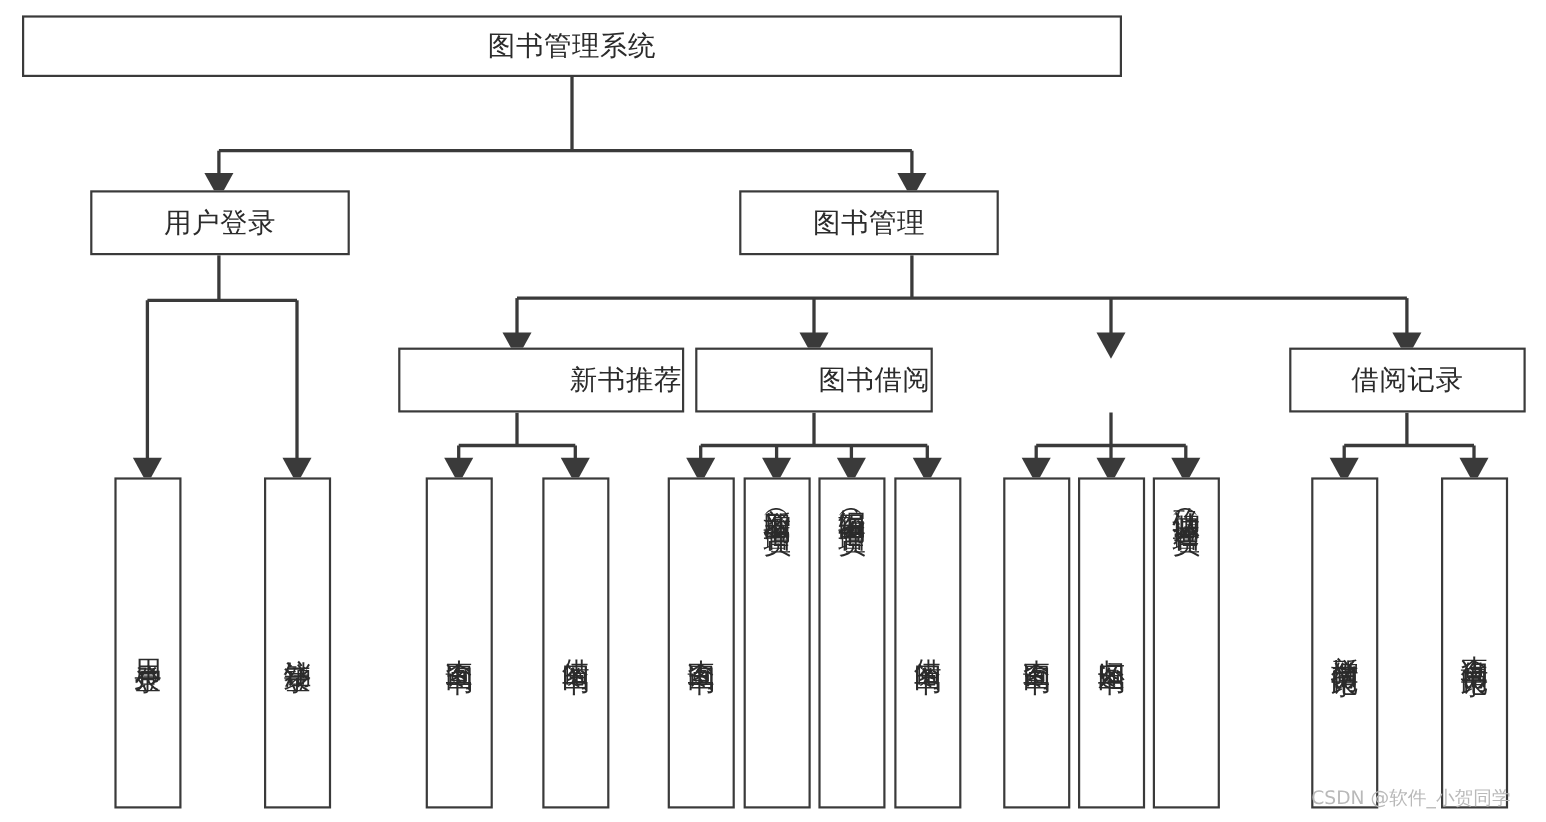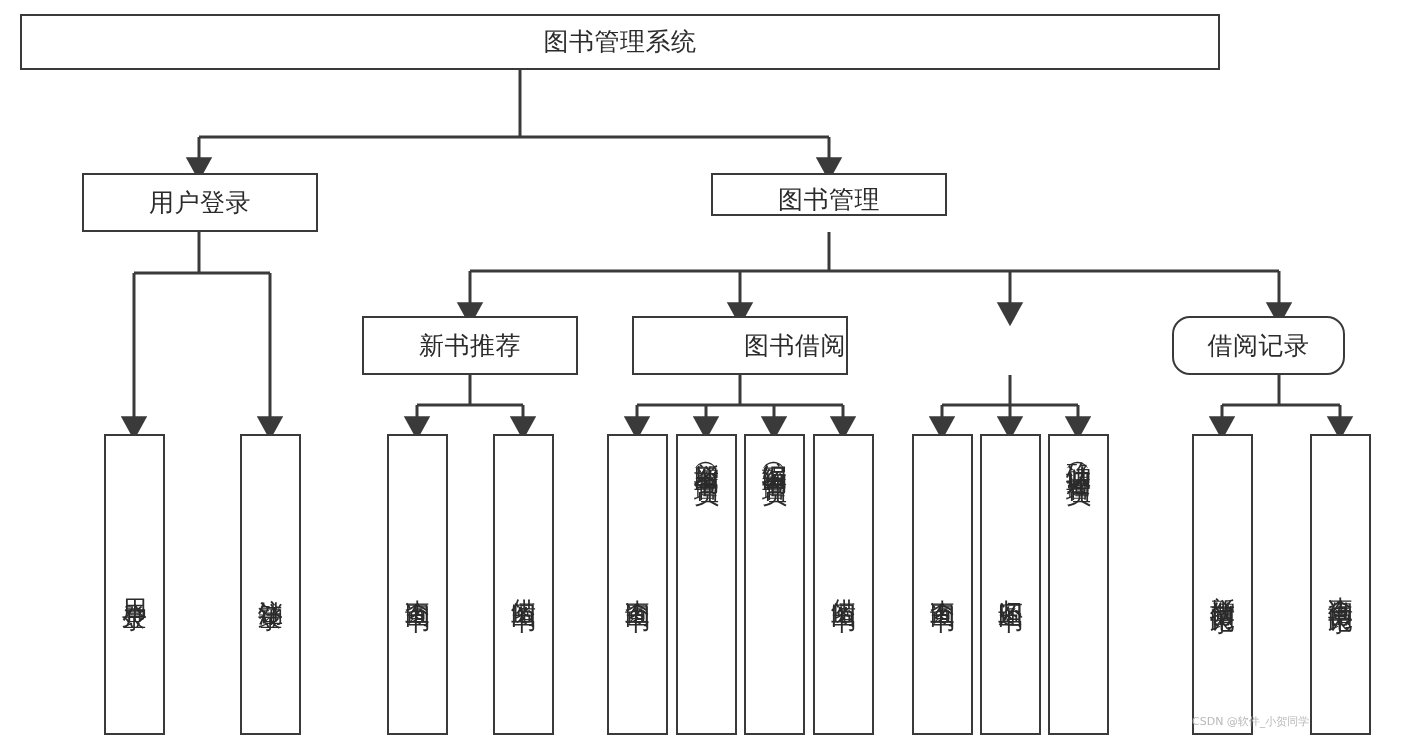--- a/index.html
+++ b/index.html
@@ -66,21 +66,21 @@
     letter-spacing: 3px;
     white-space: nowrap;
   }
   
   .node.vert.centered {
     align-items: center;
     padding-top: 0;
   }
   .watermark {
     position: absolute;
-    font-size: 11px;
+    font-size: 17px;
     color: #b9b9b9;
     white-space: nowrap;
     z-index: 5;
     font-family: "DejaVu Sans", "Liberation Sans", sans-serif;
   }
 </style>
 </head>
 <body>
 
 <div id="canvas">
@@ -128,42 +128,42 @@
       <path d="M1010,405 L1010,427" marker-end="url(#arrowhead)"></path>
       <path d="M1078,405 L1078,427" marker-end="url(#arrowhead)"></path>
 
       <path d="M1279,375 L1279,405"></path>
       <path d="M1222,405 L1340,405"></path>
       <path d="M1222,405 L1222,427" marker-end="url(#arrowhead)"></path>
       <path d="M1340,405 L1340,427" marker-end="url(#arrowhead)"></path>
     </g>
   </svg>
 
-  <div class="node horiz root" style="left:20px; top:14px; width:1200px; height:56px;">
+  <div class="node horiz root" style="left:20px; top:14px; width:1000px; height:56px;">
     <span class="label">图书管理系统</span>
   </div>
 
   <div class="node horiz" style="left:82px; top:173px; width:236px; height:59px;">
     <span class="label">用户登录</span>
   </div>
 
-  <div class="node horiz" style="left:711px; top:173px; width:236px; height:43px;align-items:flex-end;">
+  <div class="node horiz" style="left:672px; top:173px; width:236px; height:59px;">
     <span class="label">图书管理</span>
   </div>
 
-  <div class="node horiz" style="left:362px; top:316px; width:216px; height:59px;">
+  <div class="node horiz" style="left:362px; top:316px; width:260px; height:59px;justify-content:flex-end;">
     <span class="label">新书推荐</span>
   </div>
 
   <div class="node horiz" style="left:632px; top:316px; width:216px; height:59px;justify-content:flex-end;">
     <span class="label">图书借阅</span>
   </div>
 
 
-  <div class="node horiz" style="left:1172px; top:316px; width:173px; height:59px;border-radius:18px;">
+  <div class="node horiz" style="left:1172px; top:316px; width:215px; height:59px;">
     <span class="label">借阅记录</span>
   </div>
 
   <div class="node vert centered" style="left:104px; top:434px; width:61px; height:301px;">
     <span class="label">用户登录</span>
   </div>
 
   <div class="node vert centered" style="left:240px; top:434px; width:61px; height:301px;">
     <span class="label">注销登录</span>
   </div>

